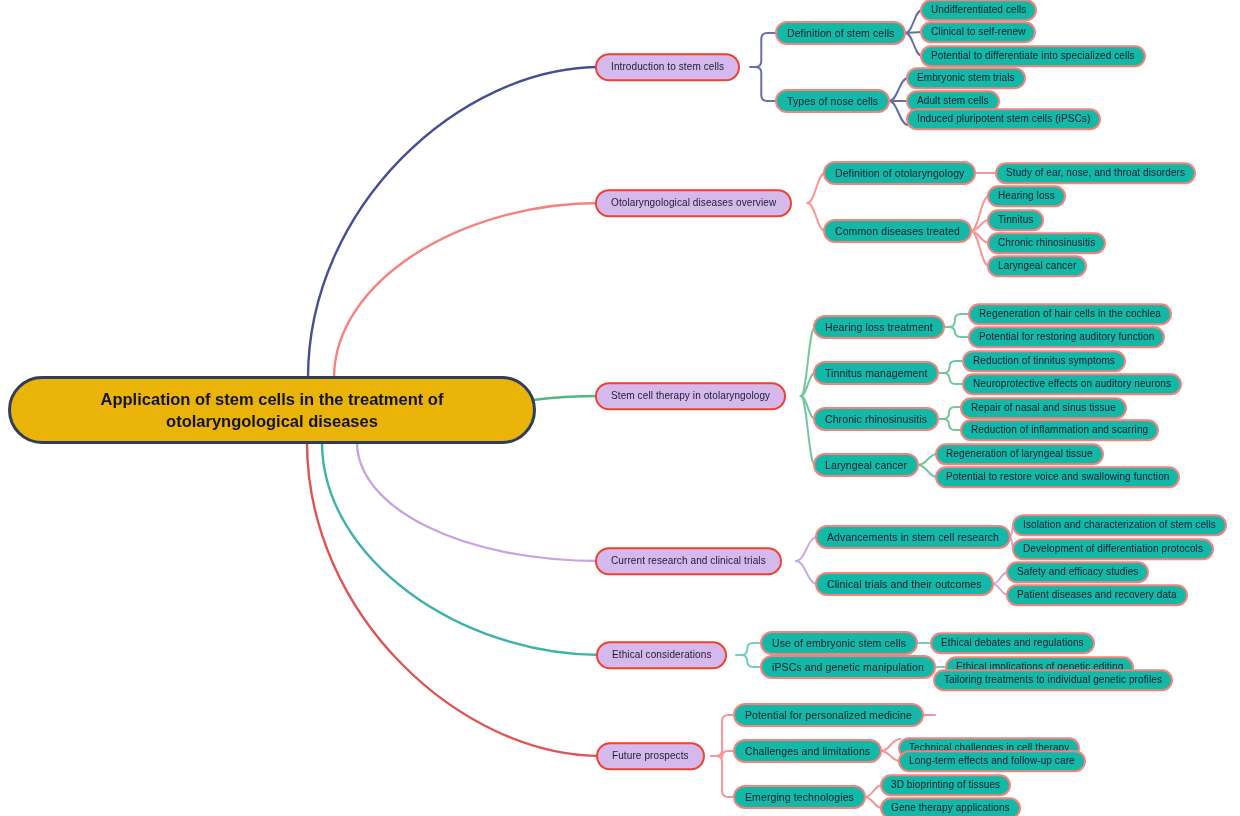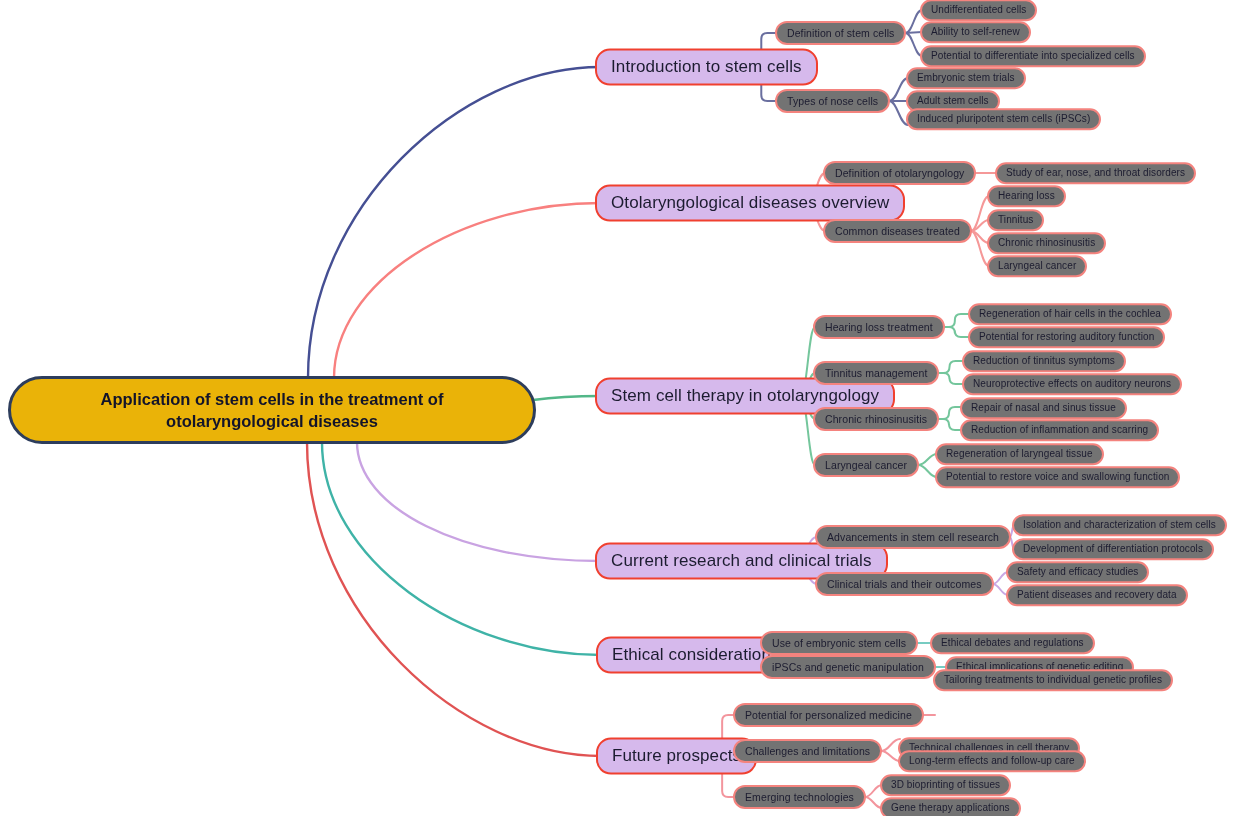--- a/index.html
+++ b/index.html
@@ -4,27 +4,27 @@
 <style>
   html,body{margin:0;padding:0;background:#ffffff;}
   #stage{
     position:relative;width:1240px;height:816px;overflow:hidden;background:#ffffff;
     font-family:"Liberation Sans", sans-serif;
   }
   #wires{position:absolute;left:0;top:0;z-index:1;}
   .node{
     position:absolute;z-index:2;transform:translateY(-50%);
     white-space:nowrap;color:#1c1c30;
-    background:#737373;border:2px solid #f4837e;border-radius:11px;
+    background:#14b8a6;border:2px solid #f4837e;border-radius:11px;
     padding:2px 9px;font-size:10px;line-height:1.35;letter-spacing:0.1px;
   }
   .l2{padding:3px 10px;font-size:10.5px;border-radius:12px;}
   .l1{
     background:#d6b9ec;border:2.5px solid #f0402f;border-radius:15px;
-    padding:5px 14px;font-size:17px;
+    padding:5px 14px;font-size:10px;
   }
   #root-node{
     left:8px;top:410px;width:528px;height:68px;box-sizing:border-box;
     background:#eab308;border:3px solid #2d3d5c;border-radius:36px;
     display:flex;align-items:center;justify-content:center;text-align:center;
     font-weight:bold;font-size:16.5px;color:#13142a;
     padding:0 34px;white-space:normal;line-height:1.35;letter-spacing:0;
   }
 </style>
 </head>
@@ -83,21 +83,21 @@
       <path d="M 357 442 C 357 507.45 460 561 600 561" stroke="#c9a3e2" stroke-width="2.4" fill="none" stroke-linecap="round" stroke-linejoin="round"></path>
       <path d="M 322 442 C 322 559.15 461 655 601 655" stroke="#3fb3a7" stroke-width="2.4" fill="none" stroke-linecap="round" stroke-linejoin="round"></path>
       <path d="M 307 442 C 307 614.7 461 756 601 756" stroke="#e05353" stroke-width="2.4" fill="none" stroke-linecap="round" stroke-linejoin="round"></path>
     </svg>
 
   <div class="node" id="root-node">Application of stem cells in the treatment of otolaryngological diseases</div>
 
   <div class="node l1" id="n0" style="left:595px;top:67px">Introduction to stem cells</div>
   <div class="node l2" id="n0-0" style="left:775px;top:33px">Definition of stem cells</div>
   <div class="node" id="n0-0-0" style="left:920px;top:10px">Undifferentiated cells</div>
-  <div class="node" id="n0-0-1" style="left:920px;top:32px">Ability to self-renew</div>
+  <div class="node" id="n0-0-1" style="left:920px;top:32px">Clinical to self-renew</div>
   <div class="node" id="n0-0-2" style="left:920px;top:56px">Potential to differentiate into specialized cells</div>
   <div class="node l2" id="n0-1" style="left:775px;top:101px">Types of nose cells</div>
   <div class="node" id="n0-1-0" style="left:906px;top:78px">Embryonic stem trials</div>
   <div class="node" id="n0-1-1" style="left:906px;top:101px">Adult stem cells</div>
   <div class="node" id="n0-1-2" style="left:906px;top:119px">Induced pluripotent stem cells (iPSCs)</div>
 
   <div class="node l1" id="n1" style="left:595px;top:203px">Otolaryngological diseases overview</div>
   <div class="node l2" id="n1-0" style="left:823px;top:173px">Definition of otolaryngology</div>
   <div class="node" id="n1-0-0" style="left:995px;top:173px">Study of ear, nose, and throat disorders</div>
   <div class="node l2" id="n1-1" style="left:823px;top:231px">Common diseases treated</div>

